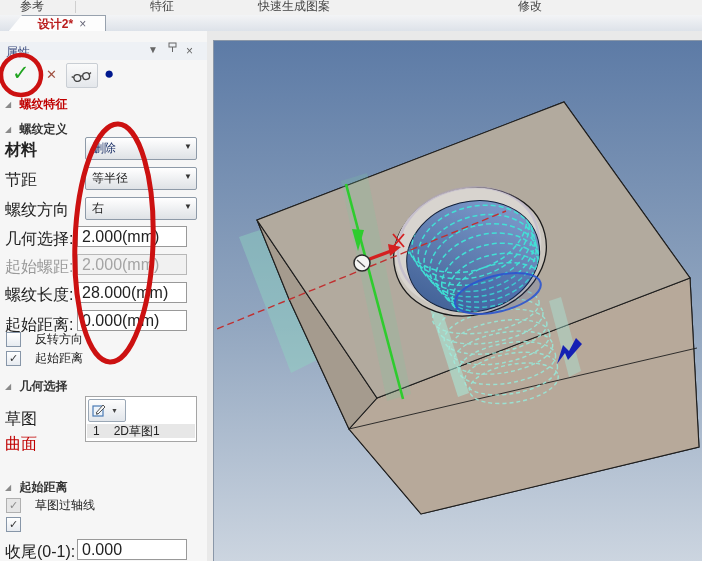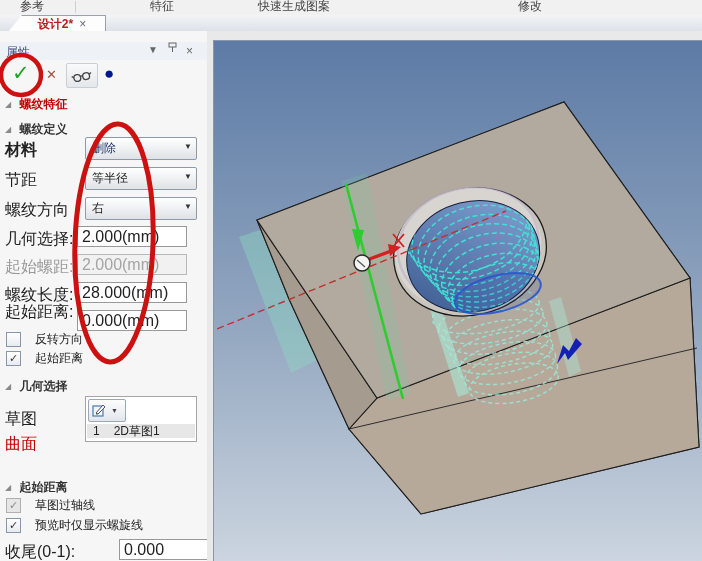--- a/index.html
+++ b/index.html
@@ -152,21 +152,21 @@
 
   <span class="row-label" style="top:198px">几何选择:</span>
   <input class="tinput" style="top: 195px;" value="2.000(mm)">
 
   <span class="row-label gray" style="top:226px">起始螺距:</span>
   <input class="tinput disabled" style="top: 223px;" disabled="" value="2.000(mm)">
 
   <span class="row-label" style="top:254px">螺纹长度:</span>
   <input class="tinput" style="top: 251px;" value="28.000(mm)">
 
-  <span class="row-label" style="top:271px">起始距离:</span>
+  <span class="row-label" style="top:284px">起始距离:</span>
   <input class="tinput" style="top: 279px;" value="0.000(mm)">
 
   <div class="cbrow" style="top:300px">
     <span class="cbox"></span>
     <span class="cblabel">反转方向</span>
   </div>
   <div class="cbrow" style="top:319px">
     <span class="cbox">
         <span>✓</span>
       </span>
@@ -206,25 +206,24 @@
   <div class="cbrow" style="top:466px">
     <span class="cbox disabled">
         <span>✓</span>
       </span>
     <span class="cblabel gray">草图过轴线</span>
   </div>
   <div class="cbrow" style="top:486px">
     <span class="cbox">
         <span>✓</span>
       </span>
-    <span class="cblabel">预览时仅显示螺旋线</span>
   </div>
 
   <span class="row-label" style="top:511px">收尾(0-1):</span>
-  <input class="tinput" style="top: 508px; margin-left: 42px;" value="0.000">
+  <input class="tinput" style="top: 508px;" value="0.000">
 </div>
 
 <div class="viewport-frame">
   <div class="scene-wrap">
     <svg width="489" height="521" viewBox="213 40 489 521">
       <defs>
         <linearGradient id="g-sky" x1="0" y1="0" x2="0" y2="1">
           <stop offset="0" stop-color="#5d7ba6"></stop>
           <stop offset="0.55" stop-color="#93a7c0"></stop>
           <stop offset="1" stop-color="#ccd5e0"></stop>

